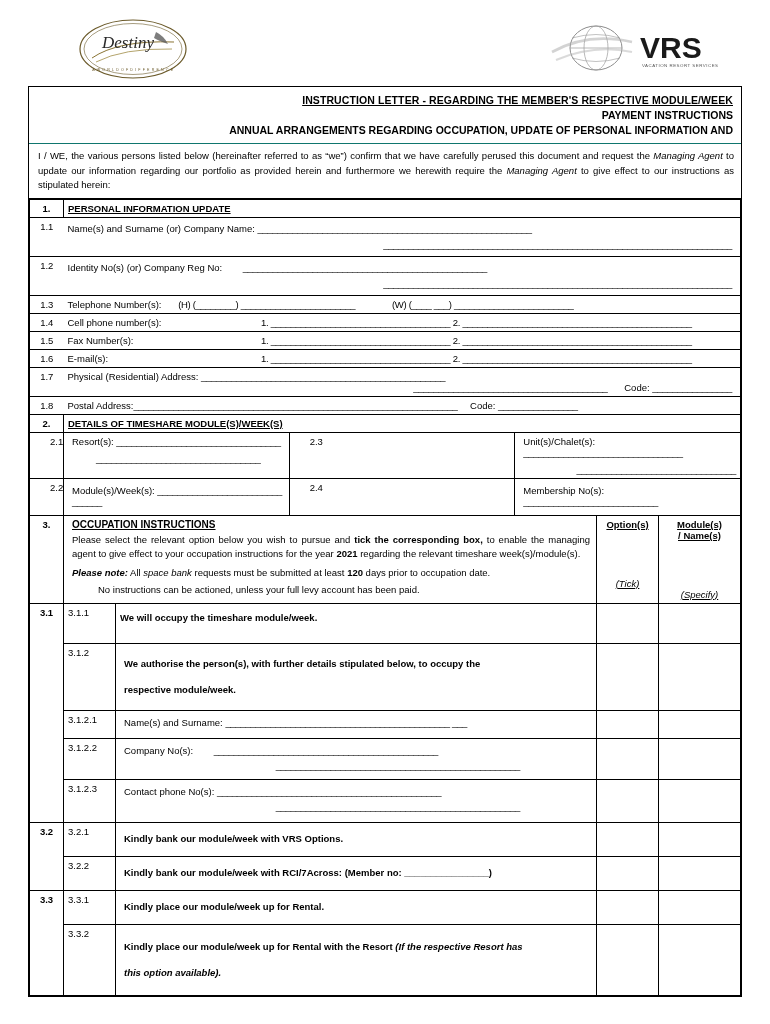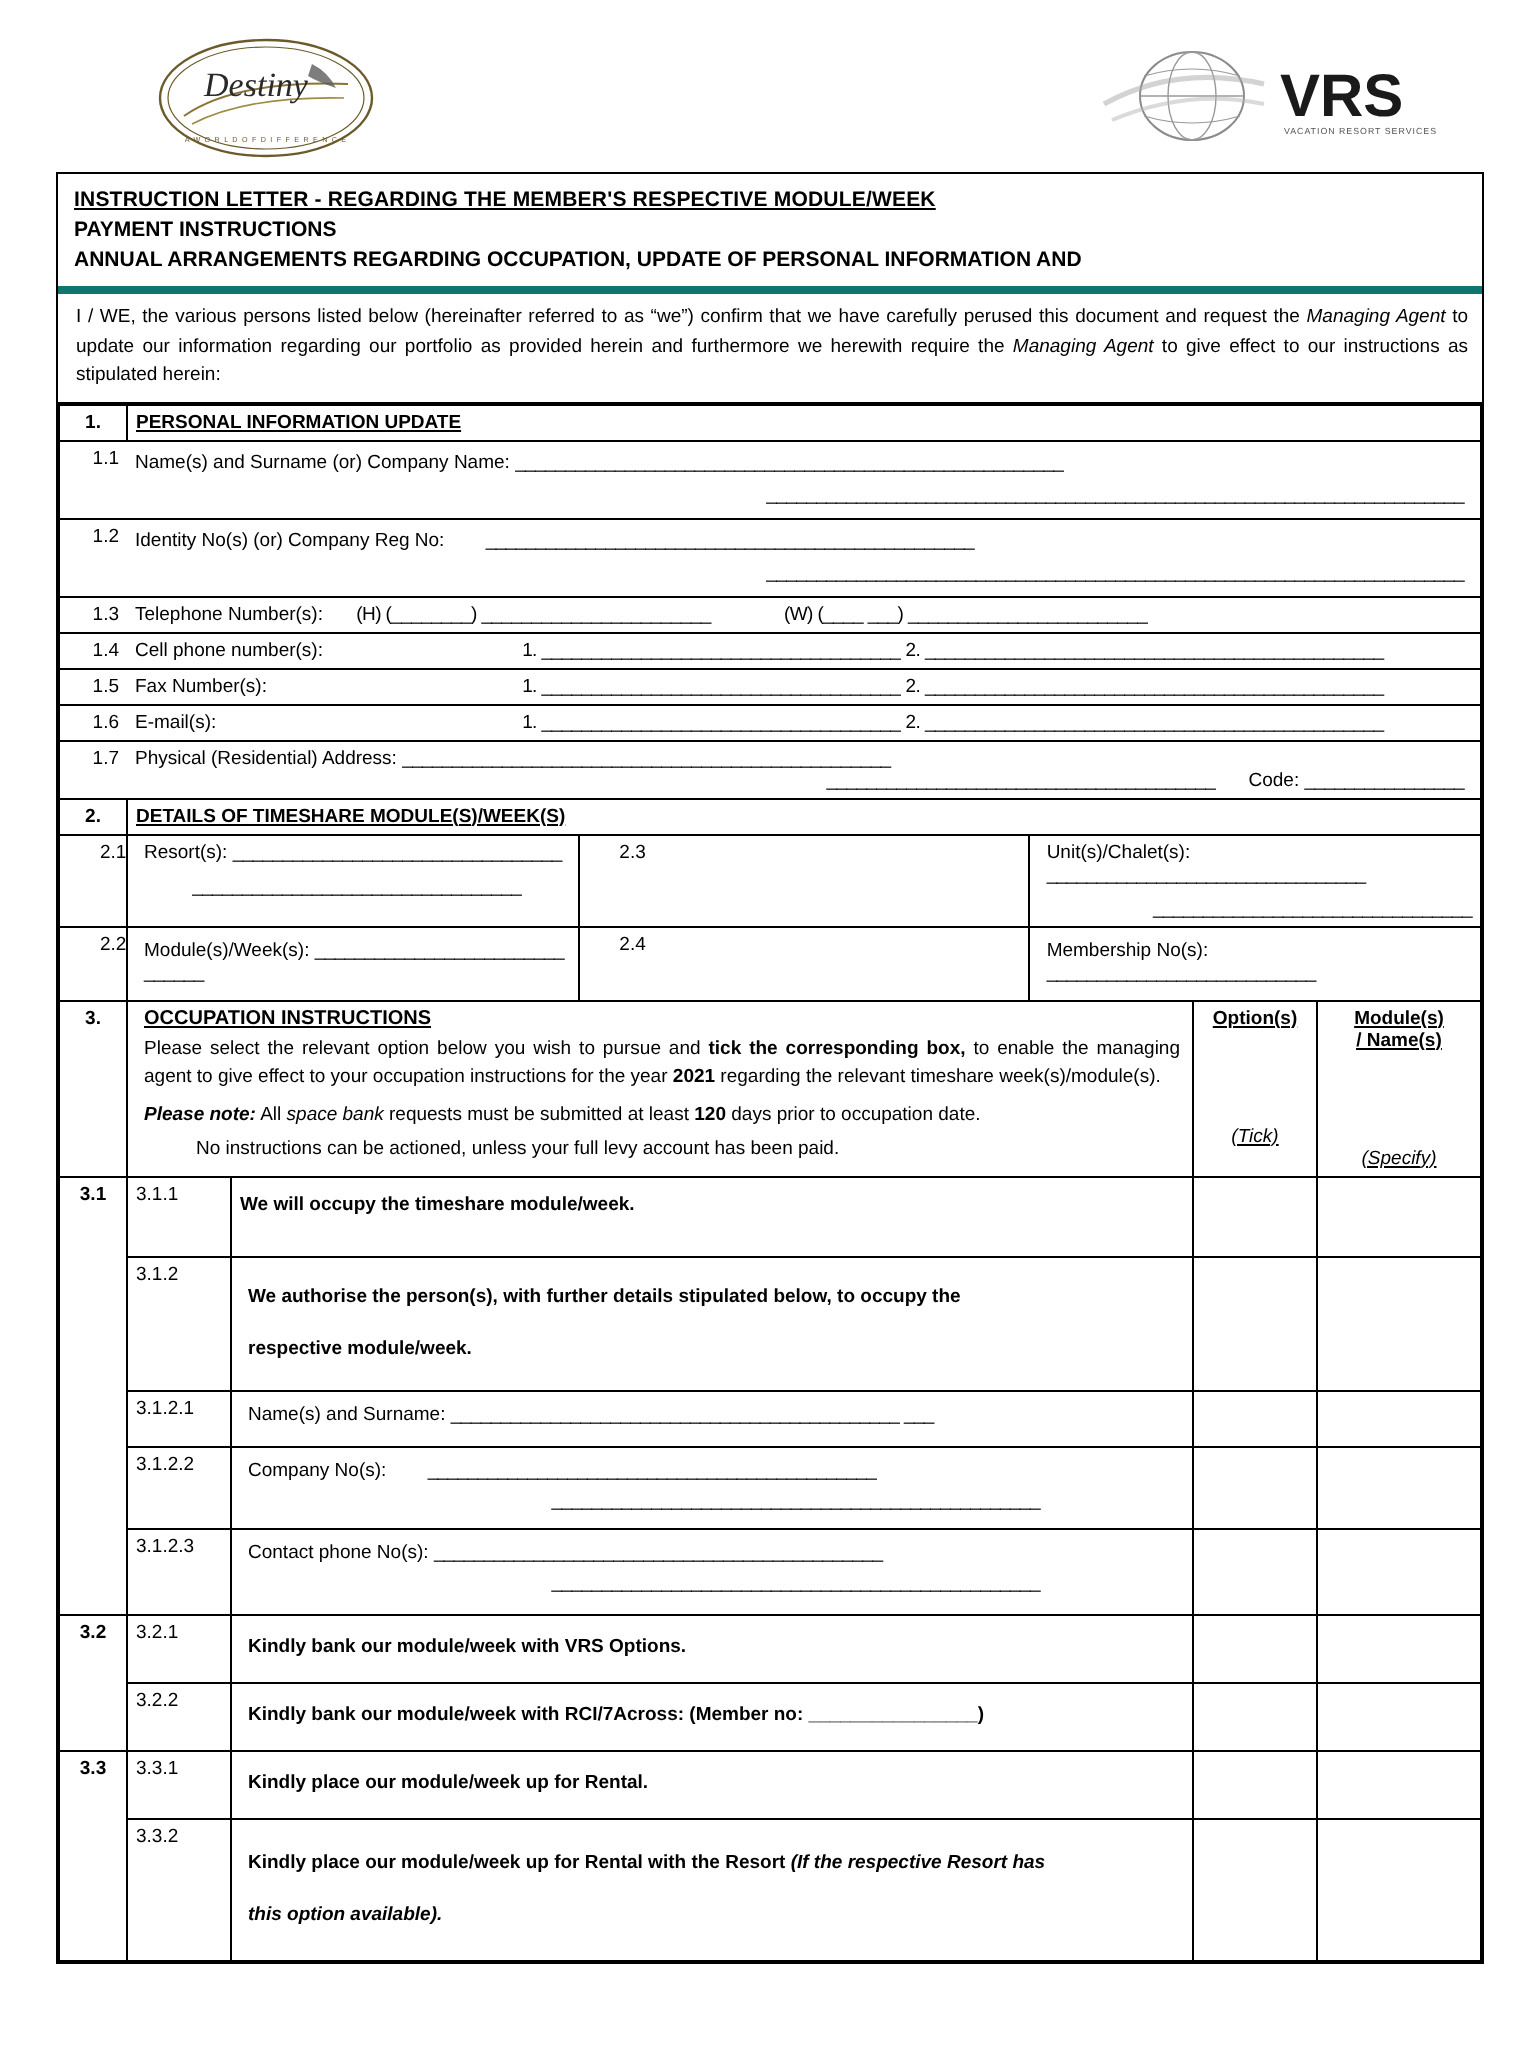--- a/index.html
+++ b/index.html
@@ -37,23 +37,23 @@
     width: 170px; height: 56px;
   }
   .logo-right svg { display:block; }
 
   
   .doc {
     border: 1px solid #000;
     width: 100%;
   }
   .title-block {
-    text-align: left;
+    text-align: right;
     padding: 6px 8px 5px 8px;
-    border-bottom: 4px solid #0f766e;
+    border-bottom: 1px solid #0f766e;
   }
   .title-1 {
     font-size: 10.5px;
     font-weight: bold;
     text-decoration: underline;
     line-height: 15px;
     letter-spacing: 0.1px;
   }
   .title-2 {
     font-size: 10.5px;
@@ -87,21 +87,21 @@
     font-size: 10px;
   }
   .sec-head {
     font-weight: bold;
     text-decoration: underline;
     font-size: 10px;
     padding-left: 8px;
   }
   .idx {
     width: 34px;
-    text-align: right;
+    text-align: center;
     padding-left: 6px;
     font-size: 9.5px;
     border-right: none !important;
     margin-top: 32px;
   }
   .fieldcell {
     border-left: none !important;
     padding-left: 8px;
     padding-top: 4px;
     padding-bottom: 4px;
@@ -254,20 +254,28 @@
           <span>Physical (Residential) Address:</span>
           <span class="line">_________________________________________________</span>
           <div style="text-align:right;padding-right:4px;">
             <span class="line">_______________________________________</span>
             <span style="padding-left:14px;">Code:</span>
             <span class="line">________________</span>
           </div>
         </td>
       </tr>
 
+      <tr>
+        <td class="idx">1.8</td>
+        <td colspan="2" class="fieldcell">
+          <span>Postal Address:</span><span class="line">_________________________________________________________________</span>
+          <span style="padding-left:10px;">Code:</span>
+          <span class="line">________________</span>
+        </td>
+      </tr>
     </tbody>
       </table>
 
     <table class="grid s2" style="margin-top:-1px;">
       <tbody>
           <tr>
         <td class="sec-num">2.</td>
         <td colspan="3" class="sec-head">DETAILS OF TIMESHARE MODULE(S)/WEEK(S)</td>
       </tr>
       <tr>

